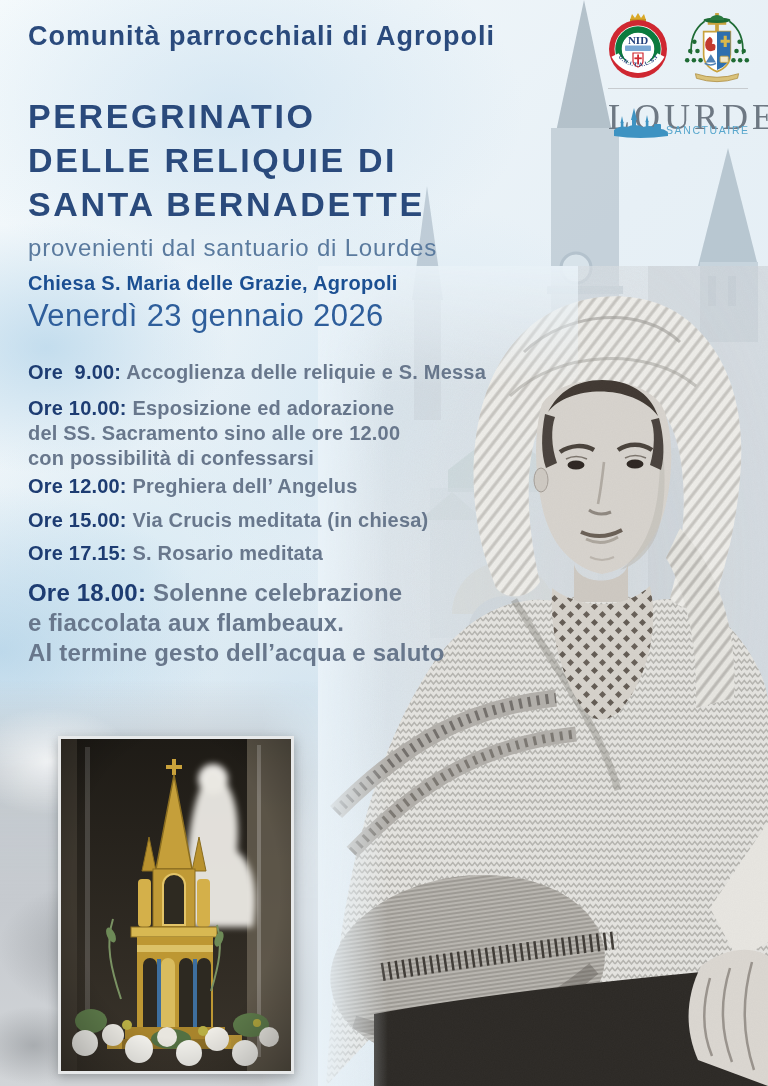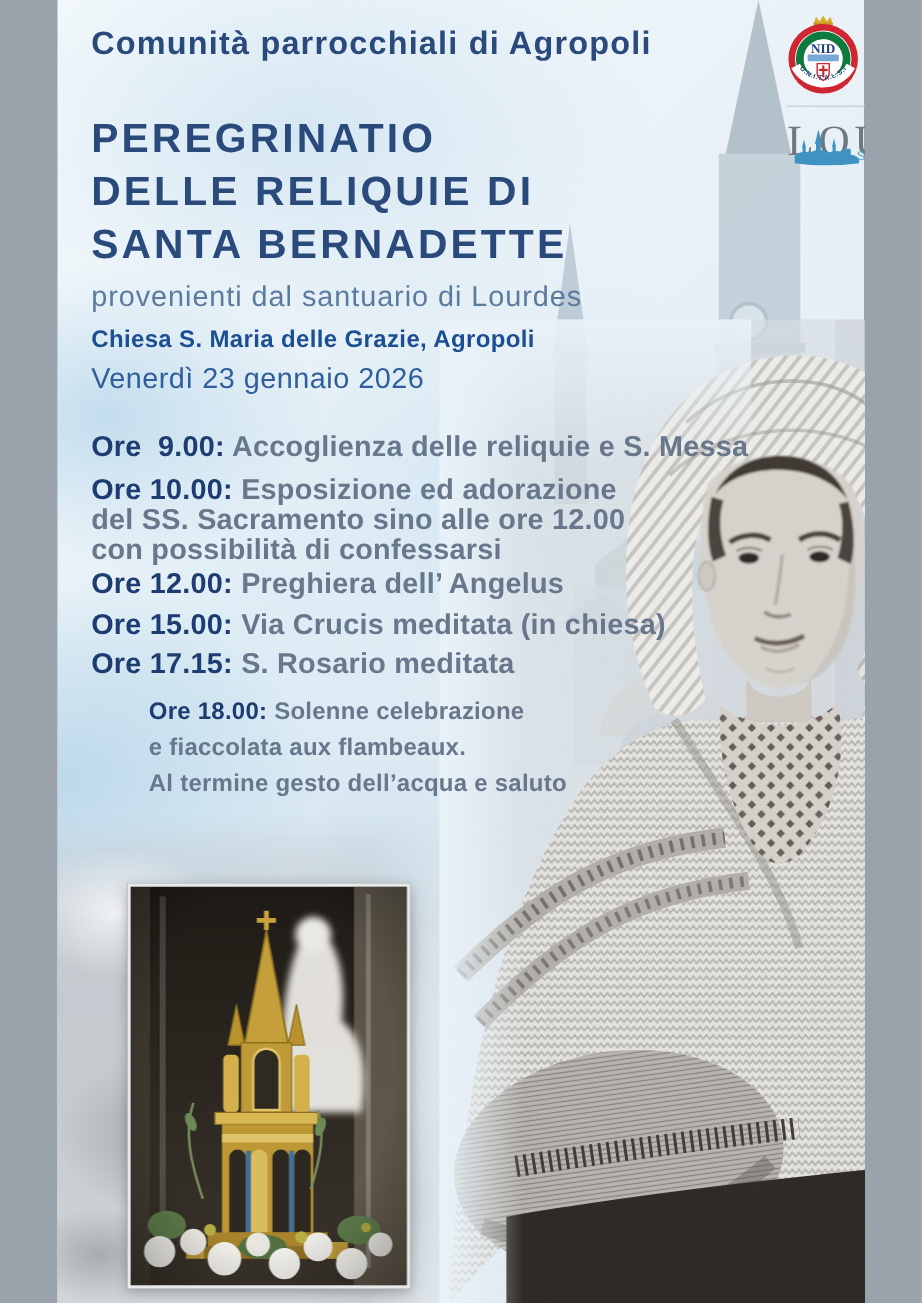--- a/index.html
+++ b/index.html
@@ -1,17 +1,17 @@
 <!DOCTYPE html>
 <html><head>
 <meta charset="utf-8">
 <style>
   html,body{margin:0;padding:0;background:#9aa3ab;}
   .poster{
-    position:relative;width:672px;height:1086px;margin:0 auto;overflow:hidden;
+    position:relative;width:768px;height:1086px;margin:0 auto;overflow:hidden;
     font-family:"Liberation Sans",sans-serif;
     background:#eef4f8;
   }
   
   .bg-watercolor{
     position:absolute;inset:0;
     background:
       radial-gradient(260px 180px at 6% 32%, rgba(160,201,228,.55), transparent 70%),
       radial-gradient(300px 230px at 0% 60%, rgba(146,192,222,.5), transparent 72%),
       radial-gradient(420px 260px at 30% 10%, rgba(188,216,236,.5), transparent 70%),
@@ -54,26 +54,26 @@
   
   .text-layer{position:absolute;inset:0;}
   .org-lines{position:absolute;left:28px;top:20px;}
   .org-l1{font-weight:700;font-size:27px;line-height:32px;letter-spacing:1px;color:#2a4a7c;}
   .org-l2{font-size:26px;line-height:32px;letter-spacing:.6px;color:#3d5b87;}
   .org-l2 b{color:#2a4a7c;letter-spacing:1px;}
   .title-group{position:absolute;left:28px;top:94px;}
   .title-line{font-weight:700;font-size:34px;line-height:44px;letter-spacing:2.6px;color:#2a4a7c;}
   .subtitle{font-size:24px;line-height:30px;letter-spacing:.8px;color:#5a7a9e;margin-top:7px;}
   .venue{position:absolute;left:28px;top:268px;font-weight:700;font-size:20px;line-height:30px;letter-spacing:.3px;color:#1b4f92;}
-  .date{position:absolute;left:28px;top:299px;font-size:24px;line-height:34px;letter-spacing:.4px;color:#2e5e9b;}
-  .schedule p{position:absolute;left:28px;margin:0;white-space:nowrap;font-weight:700;font-size:24px;line-height:25px;letter-spacing:.2px;}
+  .date{position:absolute;left:28px;top:299px;font-size:31px;line-height:34px;letter-spacing:.4px;color:#2e5e9b;}
+  .schedule p{position:absolute;left:28px;margin:0;white-space:nowrap;font-weight:700;font-size:20px;line-height:25px;letter-spacing:.2px;}
   .schedule .time{color:#1d3c72;white-space:pre;}
   .schedule .desc{color:#68778c;}
   .schedule .line{display:block;}
-  .schedule .big{font-size:20px;line-height:30px;margin-left:48px;}
+  .schedule .big{font-size:24px;line-height:30px;}
   
   .logo-unitalsi{position:absolute;left:606px;top:11px;width:64px;height:70px;}
   .logo-arms{position:absolute;left:682px;top:11px;width:70px;height:74px;}
   .logo-divider{position:absolute;left:608px;top:88px;width:140px;height:1px;background:#c7cbcf;}
   .lourdes-word{
     position:absolute;left:608px;top:96px;
     font-family:Liberation Serif, serif;font-size:36px;letter-spacing:4px;color:#6e7883;
   }
   .lourdes-mark{position:absolute;left:614px;top:108px;width:54px;height:30px;}
   .lourdes-sub{

